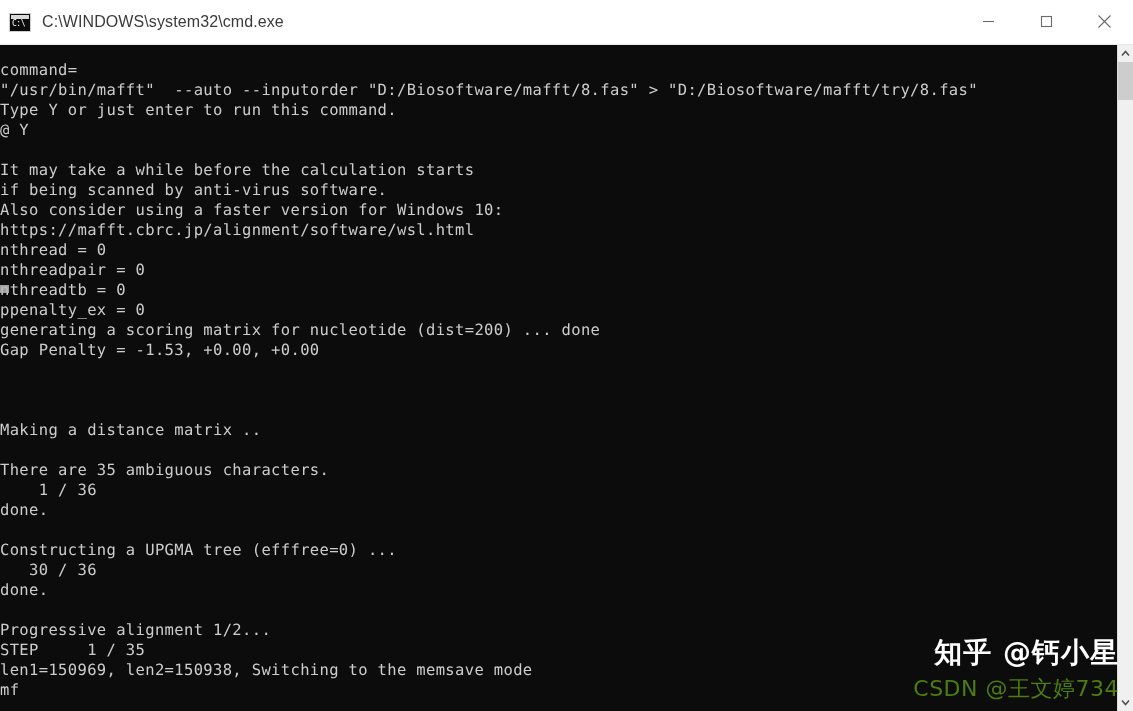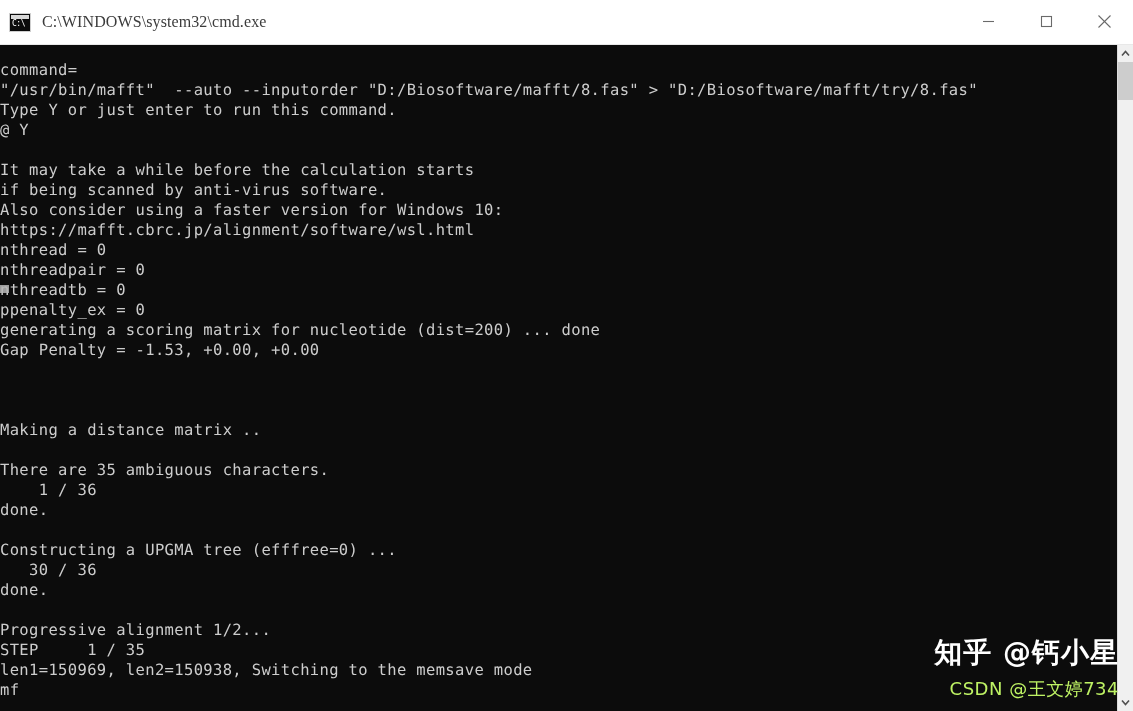--- a/index.html
+++ b/index.html
@@ -66,21 +66,21 @@
     position: absolute;
     left: 2px;
     top: 5px;
     font-family: "DejaVu Sans Mono", monospace;
     font-size: 8px;
     line-height: 10px;
     color: #ffffff;
     letter-spacing: -0.5px;
   }
   .title-text {
-    font-family: Liberation Serif, serif;
+    font-family: Liberation Sans, sans-serif;
     font-size: 16px;
     color: #3b3b3b;
     white-space: nowrap;
     letter-spacing: 0.1px;
   }
 
   .win-controls {
     display: flex;
     height: 45px;
     flex: 0 0 auto;
@@ -176,22 +176,22 @@
     color: #ffffff;
     letter-spacing: 1px;
     white-space: nowrap;
     line-height: 40px;
   }
   .wm-csdn {
     position: absolute;
     right: 14px;
     top: 678px;
     font-family: "DejaVu Sans", sans-serif;
-    font-size: 18px;
-    color: #bef264;
+    font-size: 22px;
+    color: #4d7c0f;
     letter-spacing: 0.5px;
     white-space: nowrap;
     line-height: 22px;
   }
 </style>
 </head>
 <body>
 
 <div class="window">
 

